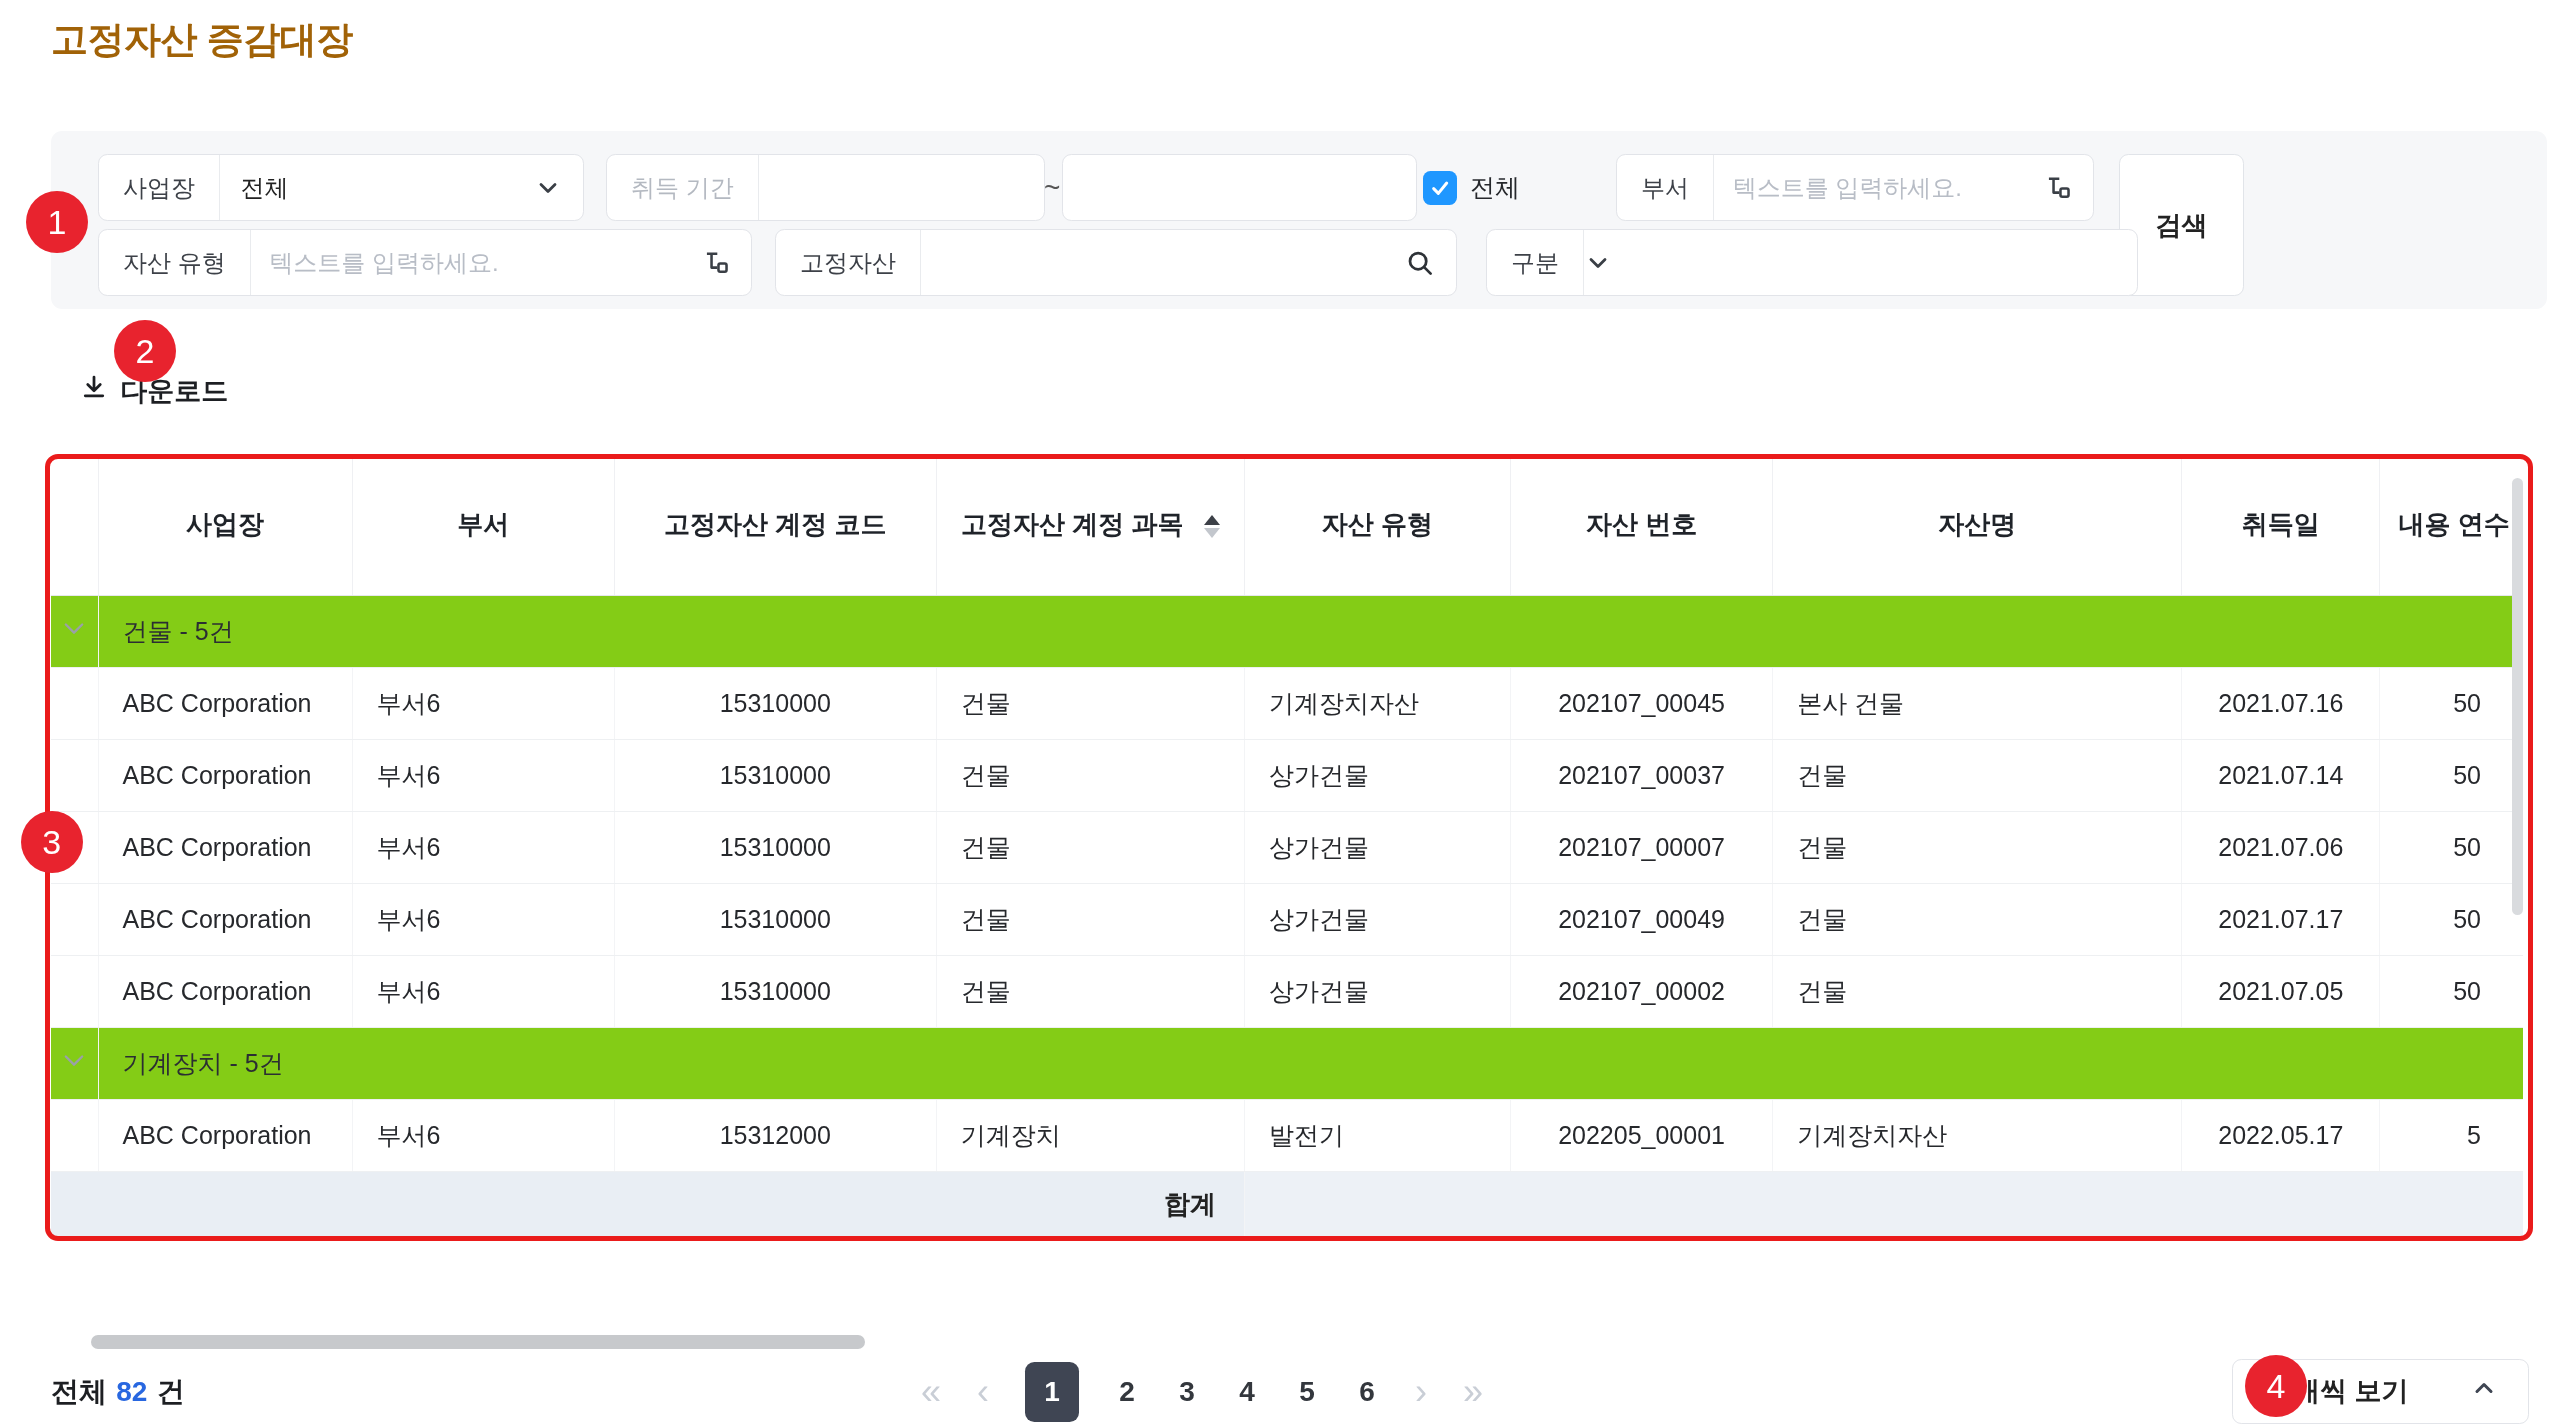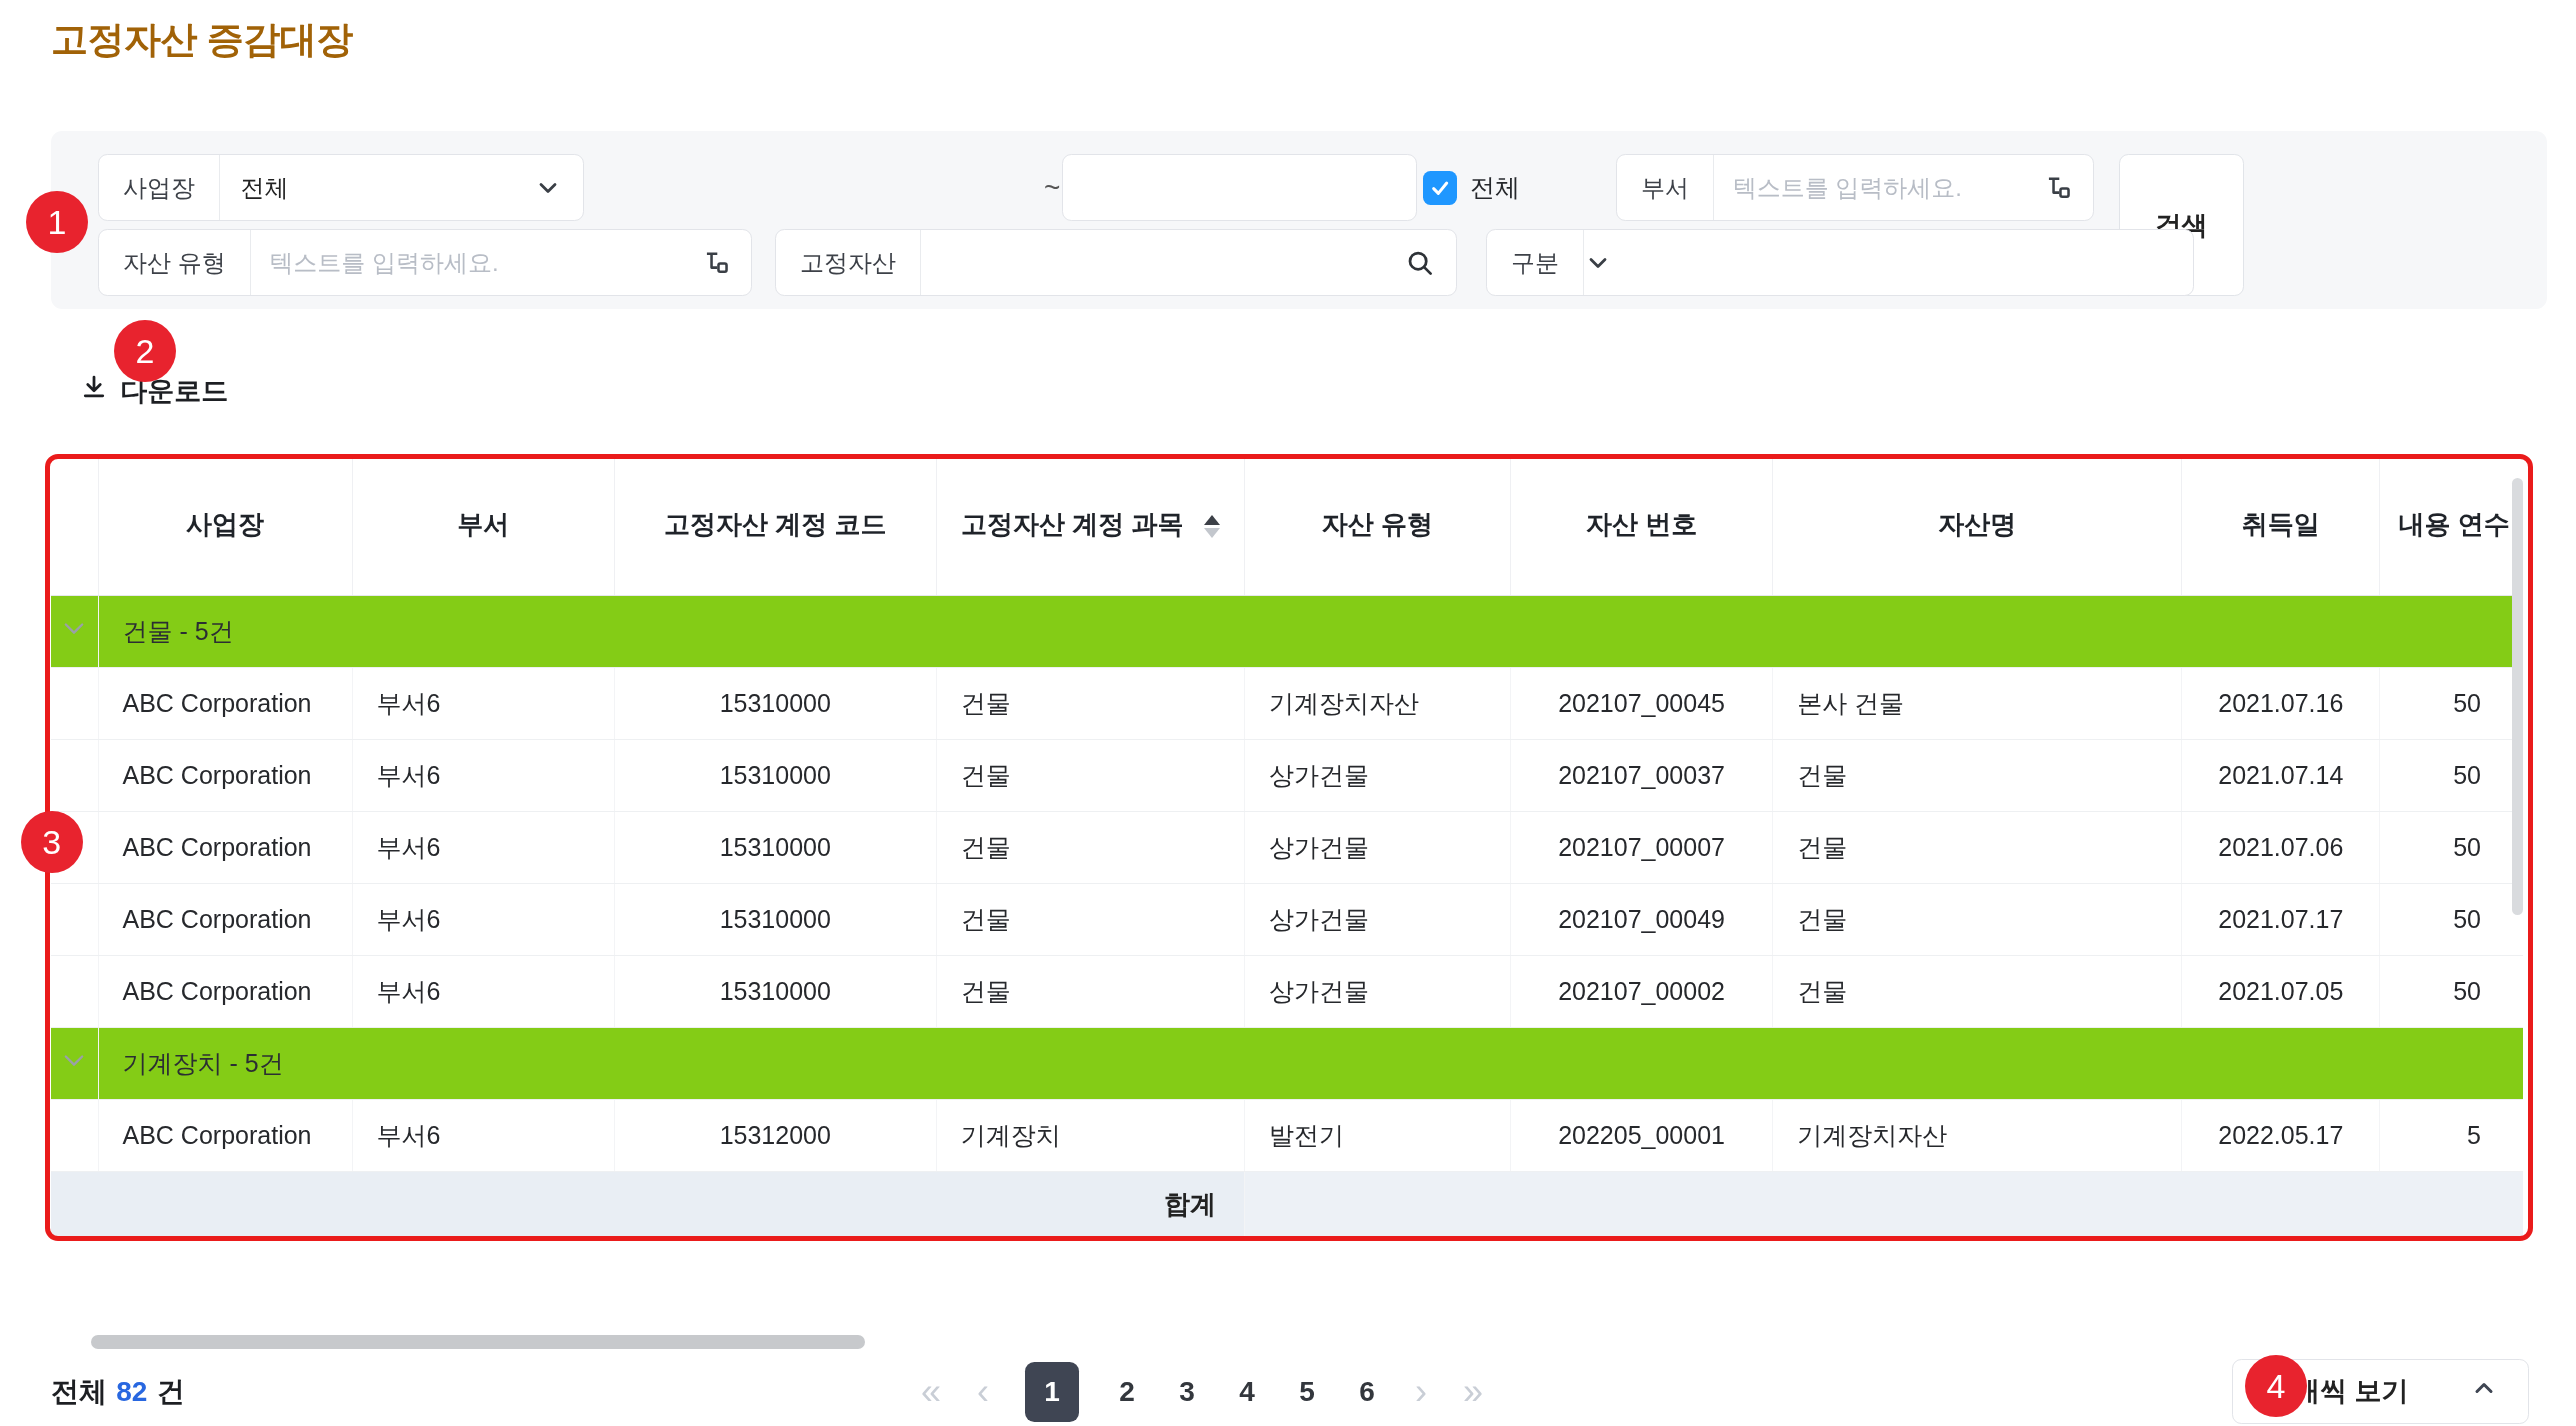--- a/index.html
+++ b/index.html
@@ -91,20 +91,24 @@
     <div class="fvalue">
       <span>전체</span>
     </div>
     <div class="icon-right">
       <svg width="28" height="28" viewBox="0 0 24 24" fill="none" stroke="#3a3f46" stroke-width="2.4" stroke-linecap="round" stroke-linejoin="round">
           <path d="M6 9l6 6 6-6"></path>
         </svg>
     </div>
   </div>
 
+  <div class="fgroup" style="left:555px;top:23.4px;width:439px;">
+    <div class="flabel dim">취득 기간</div>
+    <div class="fvalue"></div>
+  </div>
   <div class="tilde" style="left:993px;top:23.4px;">~</div>
   <div class="standalone-input" style="left:1011px;top:23.4px;width:355px;"></div>
 
   <div class="checkbox-wrap" style="left:1372px;top:23.4px;">
     <span class="checkbox">
       <svg width="22.4" height="22.4" viewBox="0 0 24 24" fill="none" stroke="#fff" stroke-width="3.2" stroke-linecap="round" stroke-linejoin="round">
           <path d="M5 12.5l5 5 9-11"></path>
         </svg>
     </span>
     <span class="checkbox-label">전체</span>
@@ -138,21 +142,21 @@
     <div class="flabel">고정자산</div>
     <input type="text" style="">
     <div class="icon-right">
       <svg width="30" height="30" viewBox="0 0 24 24" fill="none" stroke="#2e3237" stroke-width="2.2" stroke-linecap="round">
           <circle cx="10.5" cy="10.5" r="6.5"></circle>
           <path d="M15.5 15.5l5 5"></path>
         </svg>
     </div>
   </div>
 
-  <div class="fgroup" style="left:1435px;top:98px;width:708px;">
+  <div class="fgroup" style="left:1435px;top:98px;width:652px;">
     <div class="flabel">구분</div>
     <div class="icon-right">
       <svg width="28" height="28" viewBox="0 0 24 24" fill="none" stroke="#3a3f46" stroke-width="2.4" stroke-linecap="round" stroke-linejoin="round">
           <path d="M6 9l6 6 6-6"></path>
         </svg>
     </div>
   </div>
 </div>
 
 <div class="download-link">

